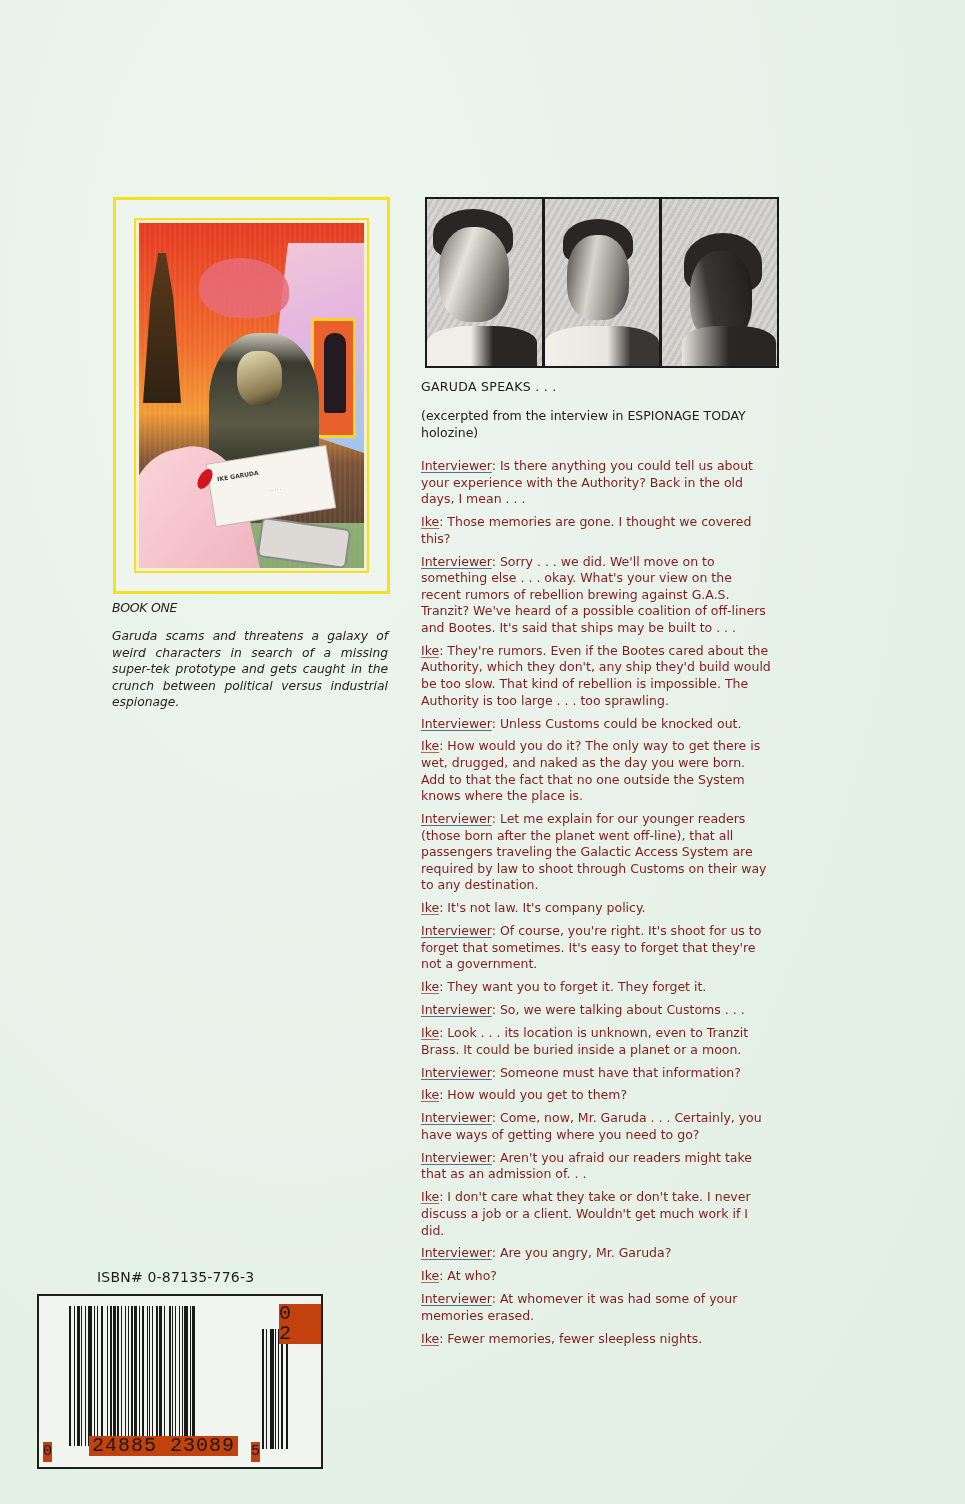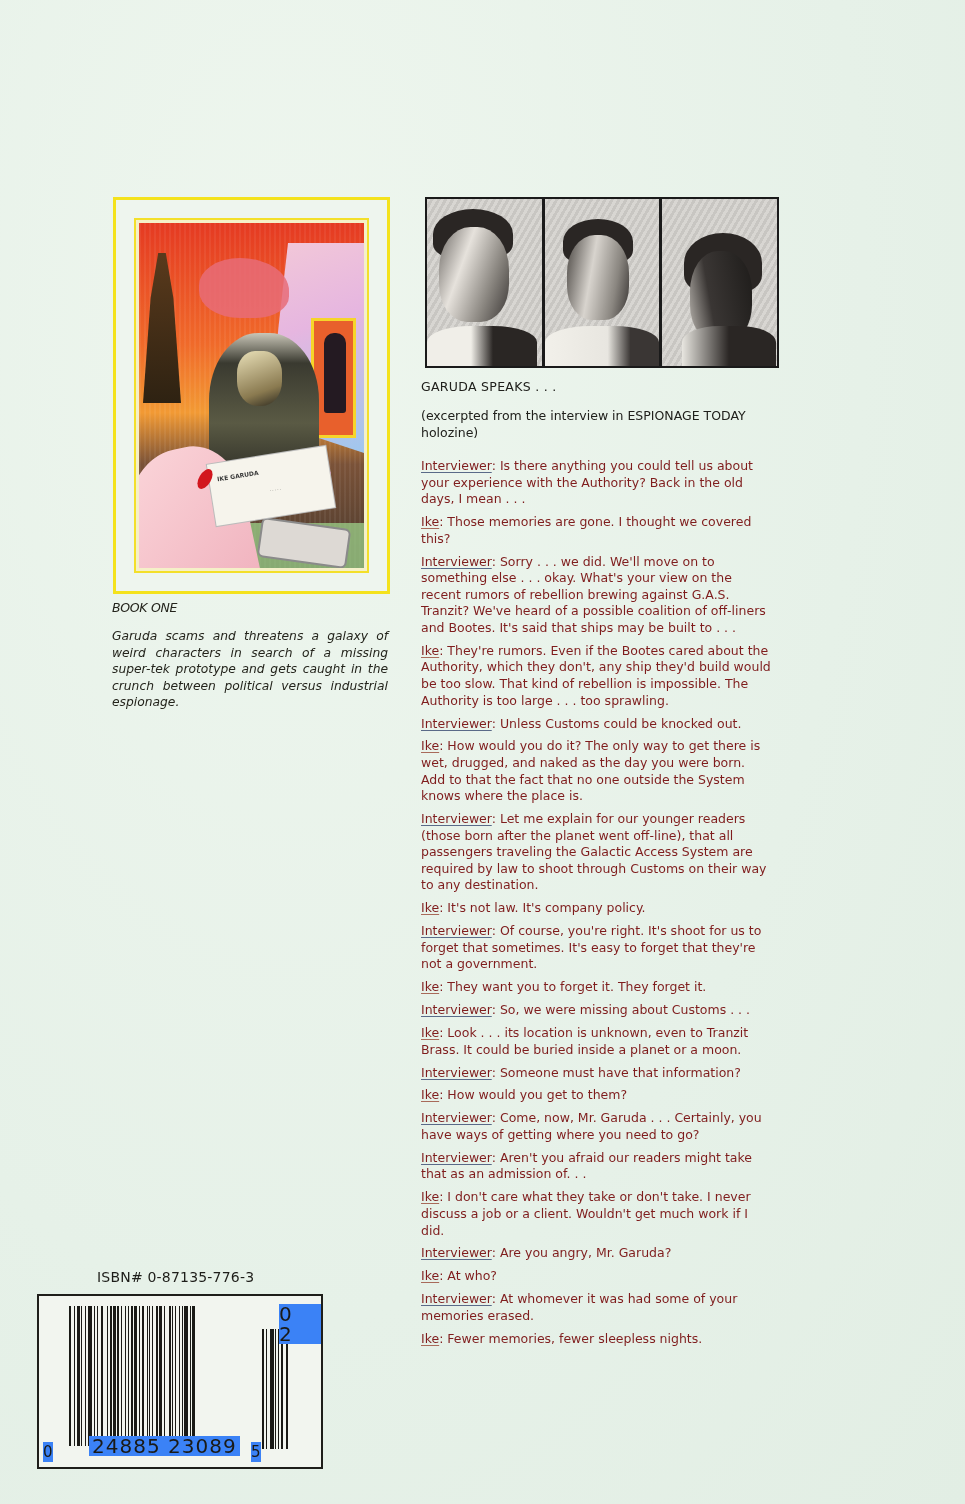--- a/index.html
+++ b/index.html
@@ -129,21 +129,21 @@
     position: absolute; left: 30px; top: 10px; height: 140px;
     display: flex; align-items: flex-start;
   }
   .bar { height: 140px; background: #1a1a16; }
   .gap { height: 140px; }
   .barcode-supp {
     position: absolute; left: 223px; top: 33px; height: 120px;
     display: flex;
   }
   .barcode-supp .bar, .barcode-supp .gap { height: 120px; }
-  .bc-digit { position: absolute; font-size: 20px; color: #1a1a16; background: #3b82f6; line-height: 20px; }
+  .bc-digit { position: absolute; font-size: 20px; color: #1a1a16; background: #c2410c; line-height: 20px; font-family: Liberation Mono, monospace; }
   .bc-left { left: 4px; top: 146px; font-size: 15px; }
   .bc-mid { left: 50px; top: 140px; padding: 0 3px; letter-spacing: 1px; }
   .bc-right { left: 212px; top: 146px; font-size: 15px; }
   .bc-supp-num { left: 240px; top: 8px; letter-spacing: 8px; }
 
   
   .photo-strip {
     position: absolute; left: 425px; top: 197px;
     width: 354px; height: 171px;
     background: #1a1a1a;
@@ -323,21 +323,21 @@
     <p class="qa"><span class="speaker interviewer">Interviewer</span><span>: Is there anything you could tell us about your experience with the Authority? Back in the old days, I mean . . .</span></p>
     <p class="qa"><span class="speaker ike">Ike</span><span>: Those memories are gone. I thought we covered this?</span></p>
     <p class="qa"><span class="speaker interviewer">Interviewer</span><span>: Sorry . . . we did. We'll move on to something else . . . okay. What's your view on the recent rumors of rebellion brewing against G.A.S. Tranzit? We've heard of a possible coalition of off-liners and Bootes. It's said that ships may be built to . . .</span></p>
     <p class="qa"><span class="speaker ike">Ike</span><span>: They're rumors. Even if the Bootes cared about the Authority, which they don't, any ship they'd build would be too slow. That kind of rebellion is impossible. The Authority is too large . . . too sprawling.</span></p>
     <p class="qa"><span class="speaker interviewer">Interviewer</span><span>: Unless Customs could be knocked out.</span></p>
     <p class="qa"><span class="speaker ike">Ike</span><span>: How would you do it? The only way to get there is wet, drugged, and naked as the day you were born. Add to that the fact that no one outside the System knows where the place is.</span></p>
     <p class="qa"><span class="speaker interviewer">Interviewer</span><span>: Let me explain for our younger readers (those born after the planet went off-line), that all passengers traveling the Galactic Access System are required by law to shoot through Customs on their way to any destination.</span></p>
     <p class="qa"><span class="speaker ike">Ike</span><span>: It's not law. It's company policy.</span></p>
     <p class="qa"><span class="speaker interviewer">Interviewer</span><span>: Of course, you're right. It's shoot for us to forget that sometimes. It's easy to forget that they're not a government.</span></p>
     <p class="qa"><span class="speaker ike">Ike</span><span>: They want you to forget it. They forget it.</span></p>
-    <p class="qa"><span class="speaker interviewer">Interviewer</span><span>: So, we were missing about Customs . . .</span></p>
+    <p class="qa"><span class="speaker interviewer">Interviewer</span><span>: So, we were talking about Customs . . .</span></p>
     <p class="qa"><span class="speaker ike">Ike</span><span>: Look . . . its location is unknown, even to Tranzit Brass. It could be buried inside a planet or a moon.</span></p>
     <p class="qa"><span class="speaker interviewer">Interviewer</span><span>: Someone must have that information?</span></p>
     <p class="qa"><span class="speaker ike">Ike</span><span>: How would you get to them?</span></p>
     <p class="qa"><span class="speaker interviewer">Interviewer</span><span>: Come, now, Mr. Garuda . . . Certainly, you have ways of getting where you need to go?</span></p>
     <p class="qa"><span class="speaker interviewer">Interviewer</span><span>: Aren't you afraid our readers might take that as an admission of. . .</span></p>
     <p class="qa"><span class="speaker ike">Ike</span><span>: I don't care what they take or don't take. I never discuss a job or a client. Wouldn't get much work if I did.</span></p>
     <p class="qa"><span class="speaker interviewer">Interviewer</span><span>: Are you angry, Mr. Garuda?</span></p>
     <p class="qa"><span class="speaker ike">Ike</span><span>: At who?</span></p>
     <p class="qa"><span class="speaker interviewer">Interviewer</span><span>: At whomever it was had some of your memories erased.</span></p>
     <p class="qa"><span class="speaker ike">Ike</span><span>: Fewer memories, fewer sleepless nights.</span></p>

